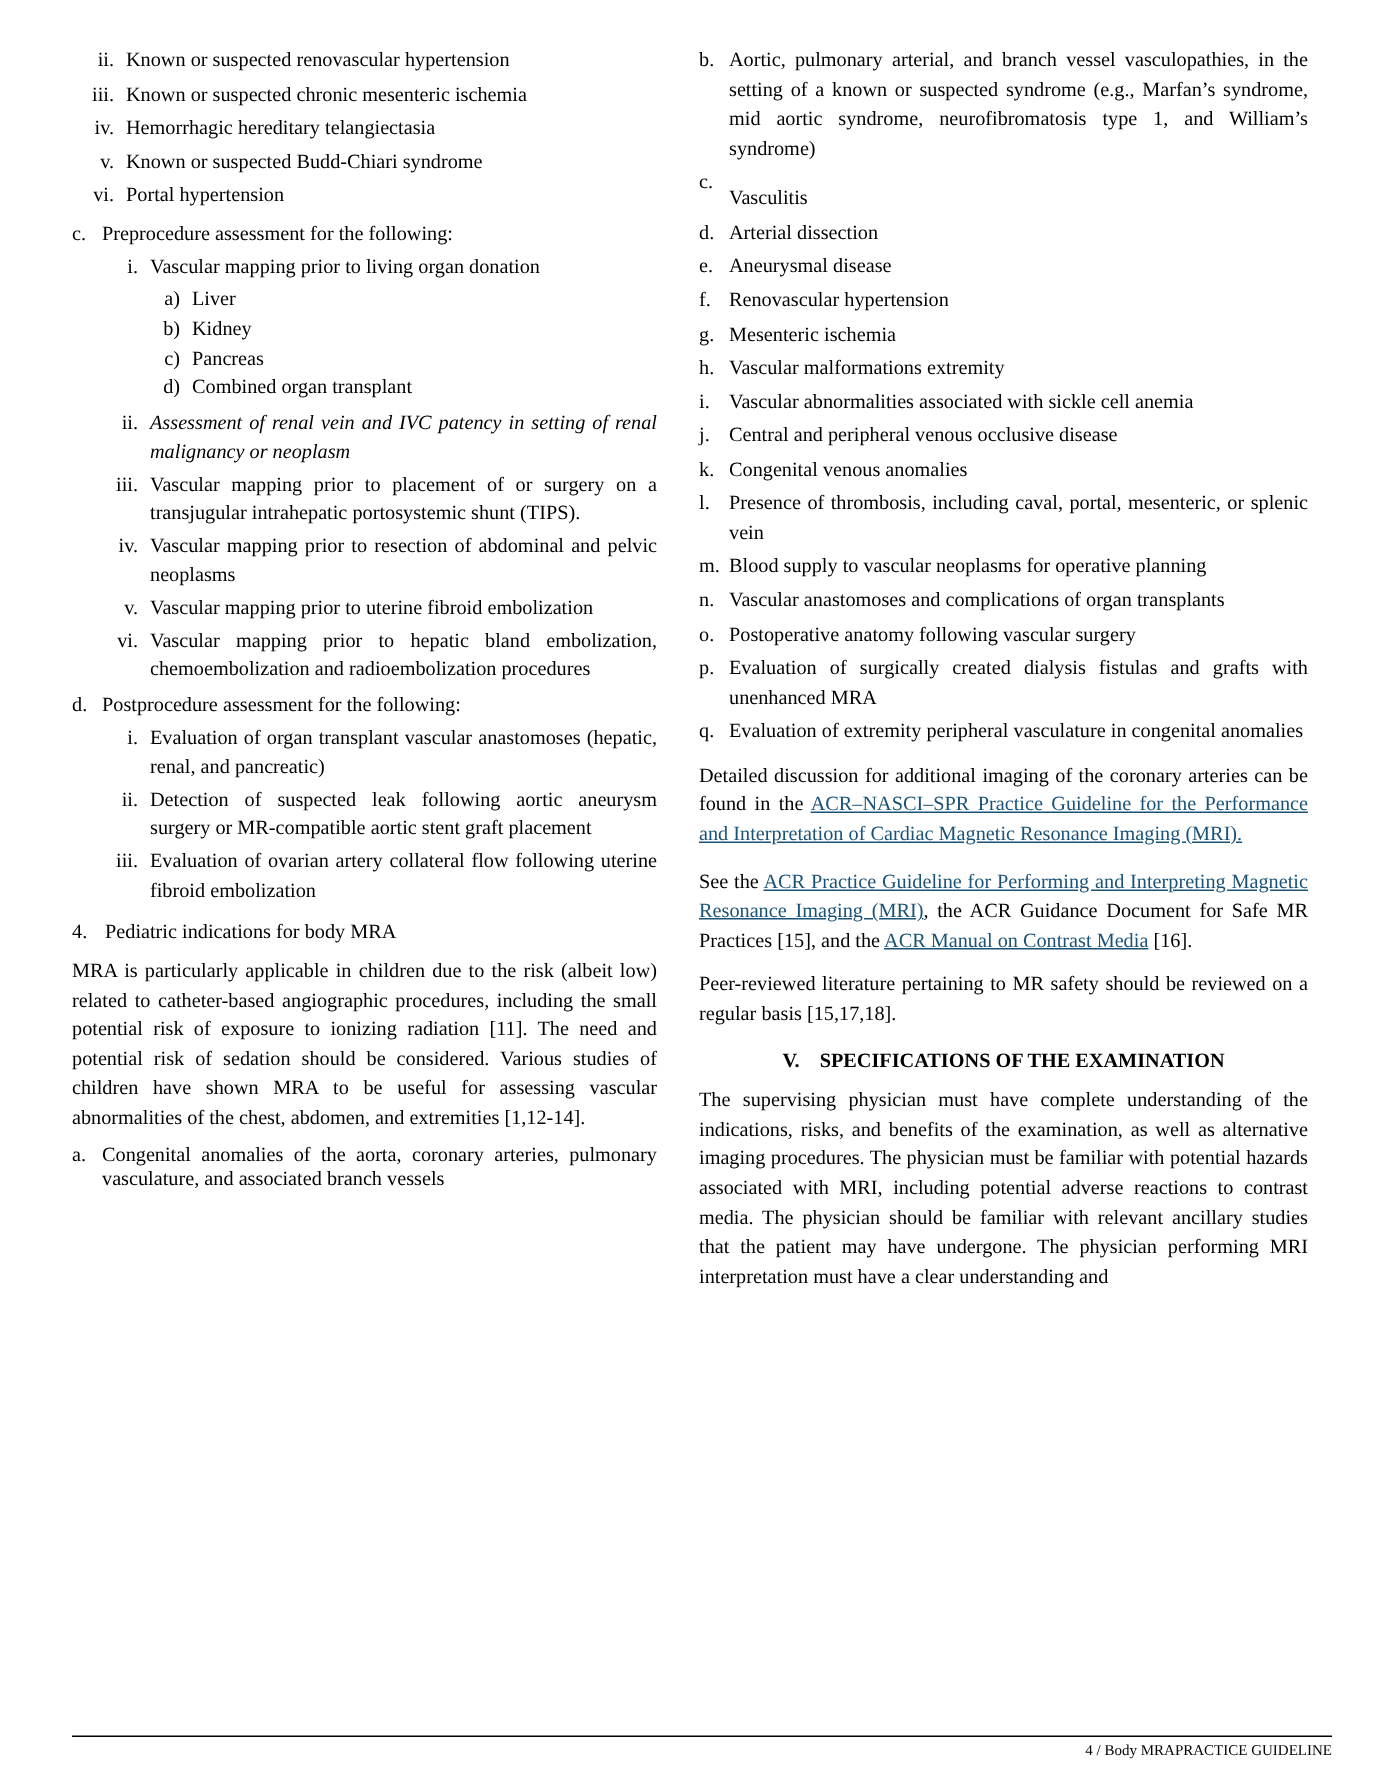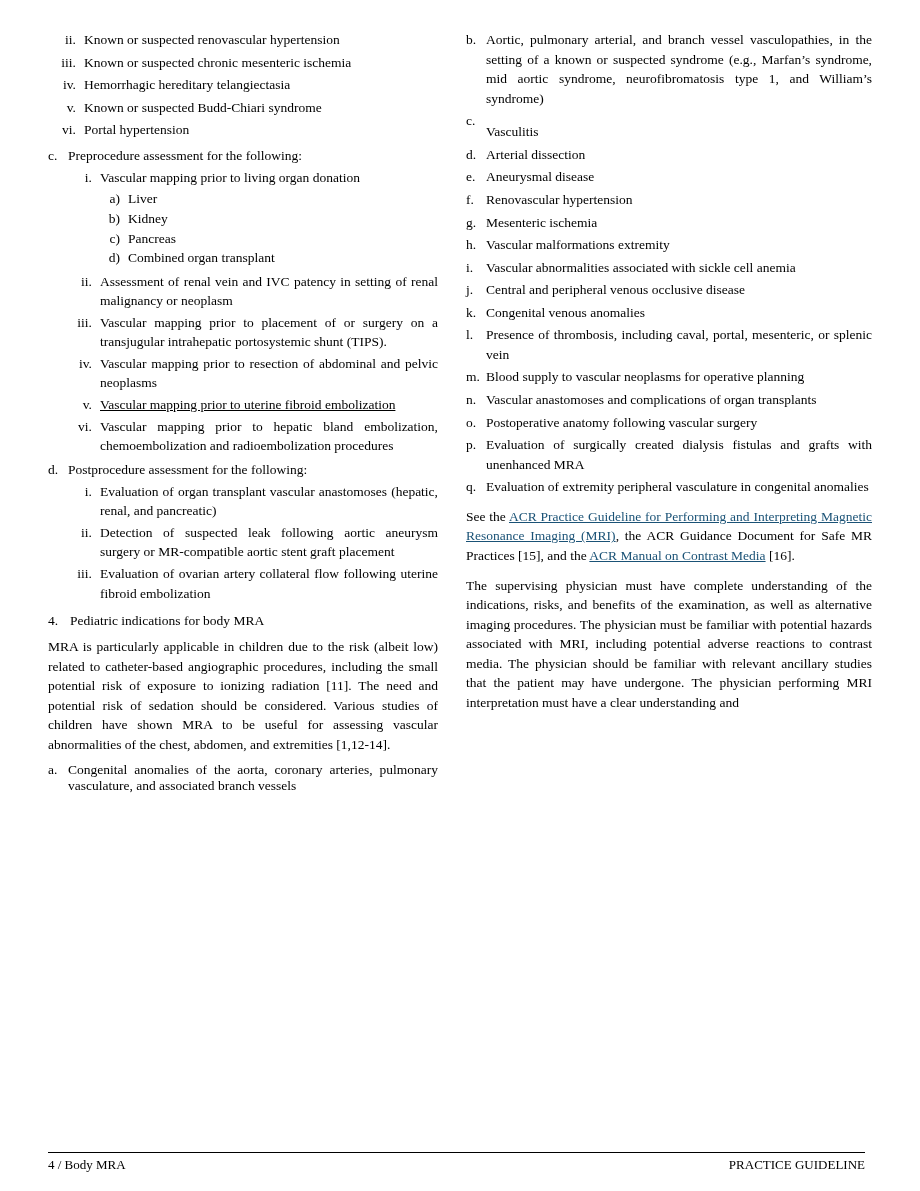--- a/index.html
+++ b/index.html
@@ -25,26 +25,26 @@
       width: 390px;
       flex-shrink: 0;
     }
     .col-right {
       flex: 1;
     }
     .footer {
       position: absolute;
       bottom: 18px;
       left: 48px;
-      right: 55px;
-      display: flex;
-      justify-content: space-between;
+      right: 32px;
+      display: flex;
+      justify-content: flex-end;
       border-top: 1.5px solid #000;
       padding-top: 4px;
-      font-size: 13px;
+      font-size: 10px;
     }
     
     ul, ol { padding-left: 0; }
     
     .list-roman {
       list-style: none;
       padding-left: 0;
     }
     .list-roman > li {
       display: flex;
@@ -180,36 +180,36 @@
               <li>
                 <span class="marker" style="min-width:28px; flex-shrink:0;">d)</span>
                 <span>Combined organ transplant</span>
               </li>
             </ul>
           </span>
         </li>
 
         <li style="display:flex; margin-bottom:2px;">
           <span class="marker" style="min-width:36px; text-align:right; padding-right:8px; flex-shrink:0;">ii.</span>
-          <span class="content" style="flex:1; text-align:justify;">Assessment of renal vein and IVC patency in setting of renal malignancy or neoplasm</span>
+          <span class="content" style="flex:1; text-align:justify;font-style:italic;">Assessment of renal vein and IVC patency in setting of renal malignancy or neoplasm</span>
         </li>
 
         <li style="display:flex; margin-bottom:2px;">
           <span class="marker" style="min-width:36px; text-align:right; padding-right:8px; flex-shrink:0;">iii.</span>
           <span class="content" style="flex:1; text-align:justify;">Vascular mapping prior to placement of or surgery on a transjugular intrahepatic portosystemic shunt (TIPS).</span>
         </li>
 
         <li style="display:flex; margin-bottom:2px;">
           <span class="marker" style="min-width:36px; text-align:right; padding-right:8px; flex-shrink:0;">iv.</span>
           <span class="content" style="flex:1; text-align:justify;">Vascular mapping prior to resection of abdominal and pelvic neoplasms</span>
         </li>
 
         <li style="display:flex; margin-bottom:2px;">
           <span class="marker" style="min-width:36px; text-align:right; padding-right:8px; flex-shrink:0;">v.</span>
-          <span class="content" style="flex:1; text-align:justify;text-decoration:underline;">Vascular mapping prior to uterine fibroid embolization</span>
+          <span class="content" style="flex:1; text-align:justify;">Vascular mapping prior to uterine fibroid embolization</span>
         </li>
 
         <li style="display:flex; margin-bottom:2px;">
           <span class="marker" style="min-width:36px; text-align:right; padding-right:8px; flex-shrink:0;">vi.</span>
           <span class="content" style="flex:1; text-align:justify;">Vascular mapping prior to hepatic bland embolization, chemoembolization and radioembolization procedures</span>
         </li>
       </ul>
 
       <div class="mb4" style="display:flex;">
         <span style="min-width:20px; flex-shrink:0;">d.</span>
@@ -306,27 +306,34 @@
         <li style="display:flex; margin-bottom:3px;">
           <span class="marker" style="min-width:20px; flex-shrink:0;">p.</span>
           <span style="flex:1; text-align:justify;">Evaluation of surgically created dialysis fistulas and grafts with unenhanced MRA</span>
         </li>
         <li style="display:flex; margin-bottom:3px;">
           <span class="marker" style="min-width:20px; flex-shrink:0;">q.</span>
           <span style="flex:1; text-align:justify;">Evaluation of extremity peripheral vasculature in congenital anomalies</span>
         </li>
       </ul>
 
+      <p style="margin-bottom:12px;">
+        <span>Detailed discussion for additional imaging of the coronary arteries can be found in the </span><a class="link">ACR–NASCI–SPR Practice Guideline for the Performance and Interpretation of Cardiac Magnetic Resonance Imaging (MRI).</a>
+      </p>
 
 
       <p style="margin-bottom:10px;">
         <span>See the </span><a class="link">ACR Practice Guideline for Performing and Interpreting Magnetic Resonance Imaging (MRI)</a><span>, the ACR Guidance Document for Safe MR Practices [15], and the </span><a class="link">ACR Manual on Contrast Media</a><span> [16].</span>
       </p>
 
-
+      <p style="margin-bottom:14px;">Peer-reviewed literature pertaining to MR safety should be reviewed on a regular basis [15,17,18].</p>
+
+      <div class="section-heading" style="margin-bottom:8px;">
+        <span>V.</span>&nbsp;&nbsp;&nbsp;&nbsp;<span>SPECIFICATIONS OF THE EXAMINATION</span>
+      </div>
 
       <p>The supervising physician must have complete understanding of the indications, risks, and benefits of the examination, as well as alternative imaging procedures. The physician must be familiar with potential hazards associated with MRI, including potential adverse reactions to contrast media. The physician should be familiar with relevant ancillary studies that the patient may have undergone. The physician performing MRI interpretation must have a clear understanding and</p>
     </div>
   </div>
 
   <div class="footer">
     <span>4 /  Body MRA</span>
     <span>PRACTICE GUIDELINE</span>
   </div>
 </div>

